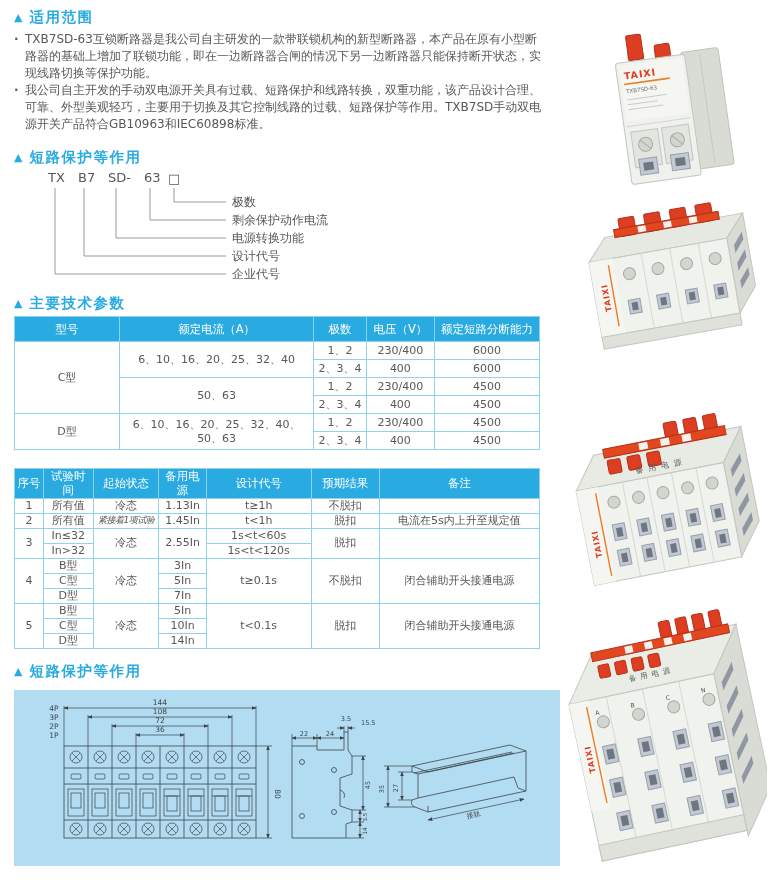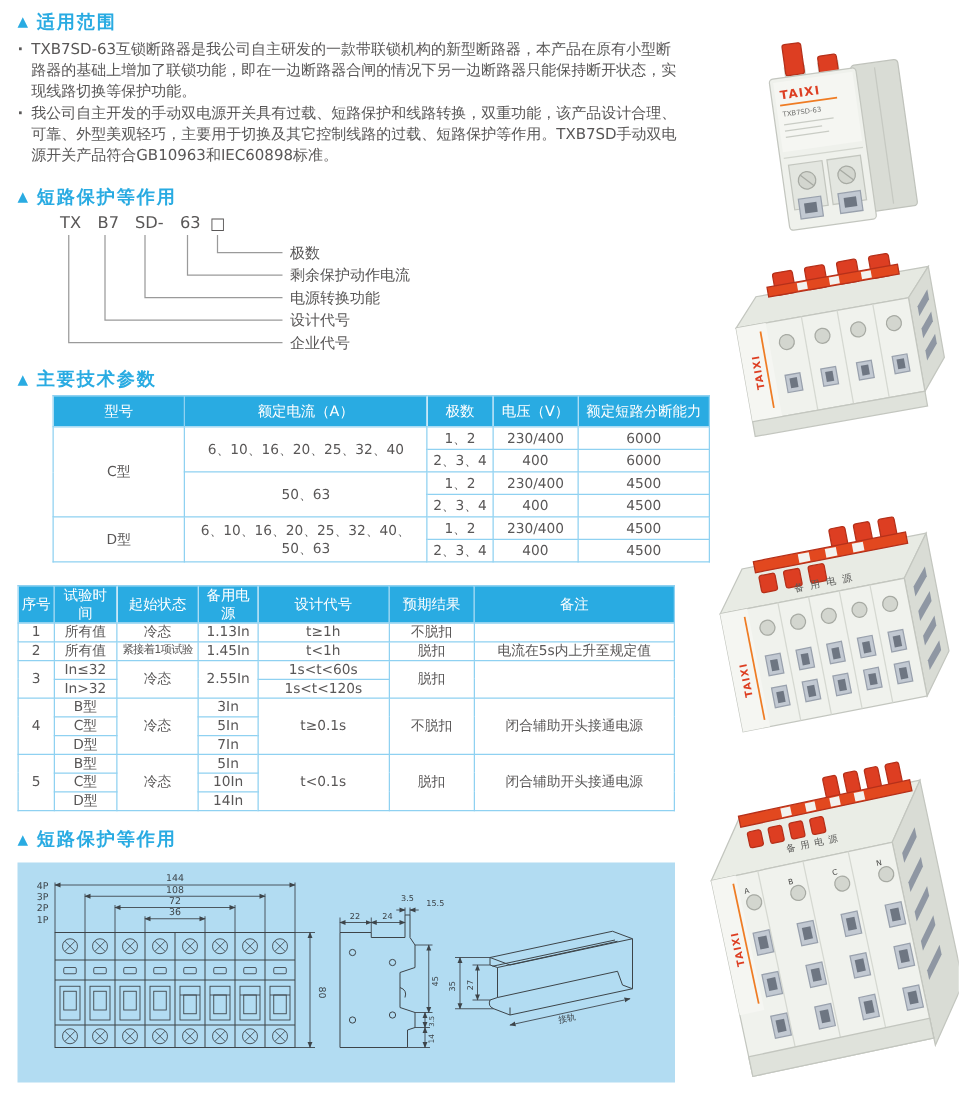--- a/index.html
+++ b/index.html
@@ -13,27 +13,27 @@
     color:#29abe2;font-size:14.5px;font-weight:bold;letter-spacing:1.5px;
   }
   .sec-header .tri{font-size:11px;letter-spacing:0;}
   .bullets{position:absolute;left:14px;top:31px;width:528px;margin:0;padding:0;list-style:none;}
   .bullets li{display:flex;font-size:12px;line-height:17px;color:#595757;margin:0;}
   .bullets .dot{width:11px;flex:none;font-weight:bold;}
   table{border-collapse:collapse;table-layout:fixed;position:absolute;left:14px;width:526px;}
   th,td{border:1px solid #8fd1f1;text-align:center;vertical-align:middle;
         font-size:11px;color:#595757;padding:0 2px;line-height:1.25;overflow:hidden;}
   th{background:#29abe2;color:#ffffff;font-weight:normal;font-size:11.5px;height:24px;}
-  .spec-table{top:316px;margin-left:28px;}
+  .spec-table{top:316px;}
   .spec-table td{height:17px;}
   .test-table{top:468px;}
   .test-table td{height:14px;}
-  .small-cell{font-size:9px;letter-spacing:-0.5px;}
+  .small-cell{font-size:9px;letter-spacing:-0.5px;font-style:italic;}
   .diagram-wrap{position:absolute;left:18px;top:166px;width:526px;height:126px;}
-  .drawing-box{position:absolute;left:14px;top:690px;width:526px;height:176px;background:#b2dcf2;}
+  .drawing-box{position:absolute;left:14px;top:690px;width:526px;height:176px;background:#b2dcf2;padding-left:20px;}
   .photo{position:absolute;}
   svg text{font-family:"DejaVu Sans","Liberation Sans",sans-serif;}
 </style>
 </head>
 <body>
 
 <div class="sec-header" style="top:8px;">
   <span class="tri">▲</span>
   <span>适用范围</span>
 </div>

